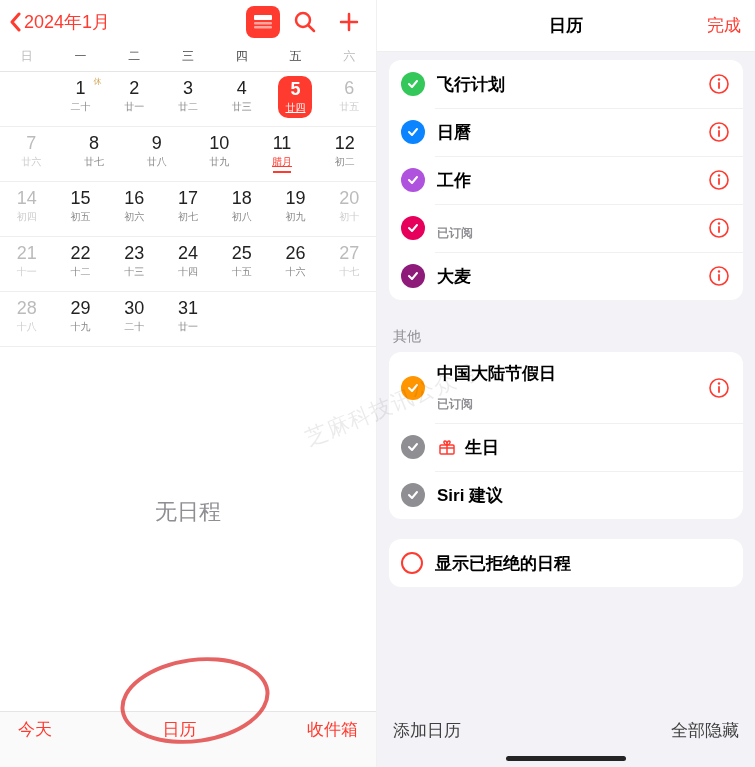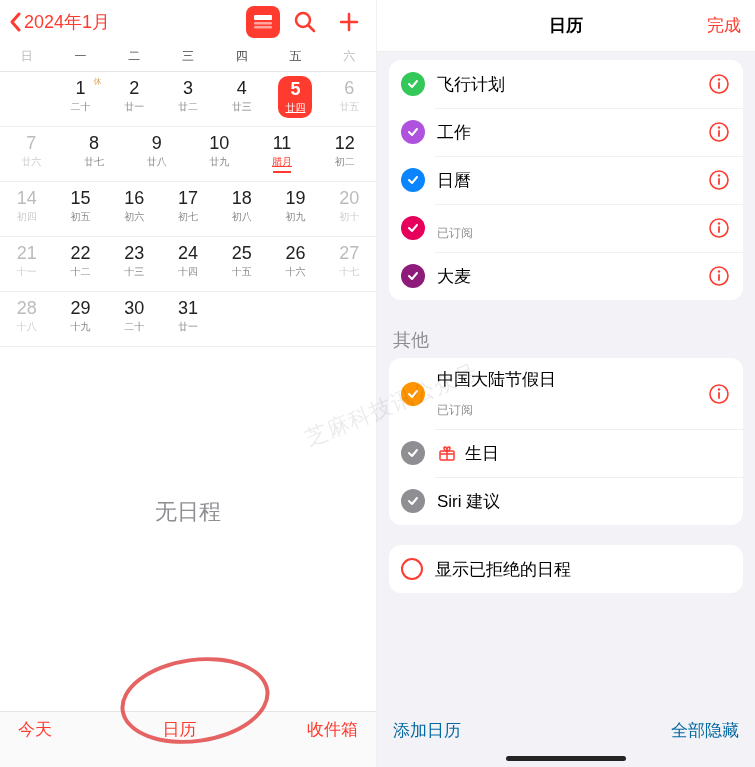--- a/index.html
+++ b/index.html
@@ -42,34 +42,34 @@
 
   .circle-annot { position: absolute; bottom: 24px; left: 120px; width: 150px; height: 85px; border: 4px solid #e04848; border-radius: 50%; transform: rotate(-8deg); pointer-events: none; opacity: 0.85; }
 
   
   .r-header { height: 52px; background: #fff; display: flex; align-items: center; justify-content: center; position: relative; border-bottom: 1px solid #eee; }
   .r-title { font-size: 17px; font-weight: 600; }
   .r-done { position: absolute; right: 14px; color: #ff3b30; font-size: 17px; font-weight: 500; }
 
   .r-scroll { flex: 1; overflow: auto; padding: 8px 12px 90px; }
   .card { background: #fff; border-radius: 12px; overflow: hidden; margin-bottom: 20px; }
-  .sect-label { font-size: 18px; color: #8e8e93; padding: 8px 4px 6px; }
-  .item { display: flex; align-items: center; padding: 10px 12px; min-height: 48px; position: relative; }
+  .sect-label { font-size: 14px; color: #8e8e93; padding: 8px 4px 6px; }
+  .item { display: flex; align-items: center; padding: 10px 12px; min-height: 48px; position: relative; font-weight: bold; }
   .item + .item::before { content: ""; position: absolute; left: 46px; right: 0; top: 0; height: 1px; background: #efeff4; }
   .chk { width: 24px; height: 24px; border-radius: 50%; display: inline-flex; align-items: center; justify-content: center; margin-right: 12px; flex-shrink: 0; }
   .chk svg { display: block; }
   .item-body { flex: 1; display: flex; flex-direction: column; justify-content: center; }
   .item-title { font-size: 17px; color: #000; }
   .item-sub { font-size: 12px; color: #8e8e93; margin-top: 11px; }
   .info { color: #ff3b30; width: 24px; height: 24px; display: inline-flex; align-items: center; justify-content: center; flex-shrink: 0; }
   .gift { color: #ff3b30; width: 20px; height: 20px; margin-right: 8px; display: inline-flex; align-items: center; justify-content: center; }
   .radio-empty { width: 22px; height: 22px; border: 2px solid #ff3b30; border-radius: 50%; margin-right: 12px; flex-shrink: 0; }
 
   .r-toolbar { position: absolute; bottom: 0; left: 0; right: 0; height: 64px; display: flex; align-items: center; justify-content: space-between; padding: 0 16px 10px; background: #f2f2f7; }
-  .r-toolbar .tb { color: #0369a1; font-size: 17px; }
+  .r-toolbar .tb { color: #404040; font-size: 17px; }
   .home-ind { position: absolute; bottom: 6px; left: 50%; transform: translateX(-50%); width: 120px; height: 5px; background: #000; border-radius: 3px; opacity: 0.85; }
 
   .watermark { position: absolute; color: rgba(0,0,0,0.08); font-size: 22px; top: 390px; left: 300px; transform: rotate(-22deg); pointer-events: none; white-space: nowrap; letter-spacing: 1px; }
 </style>
 </head>
 <body>
 
 <div class="wrap">
 
   <div class="pane-left">
@@ -291,44 +291,44 @@
             </div>
             <span class="info">
               <svg width="22" height="22" viewBox="0 0 22 22">
                 <circle cx="11" cy="11" r="9" fill="none" stroke="#ff3b30" stroke-width="1.6"></circle>
                 <circle cx="11" cy="6.5" r="1.2" fill="#ff3b30"></circle>
                 <rect x="10.1" y="9" width="1.8" height="7" rx="0.9" fill="#ff3b30"></rect>
               </svg>
             </span>
           </div>
           <div class="item">
+            <span class="chk" style="background:#0a84ff">
+              <svg width="14" height="14" viewBox="0 0 14 14">
+                <path d="M3 7 L6 10 L11 4" fill="none" stroke="#fff" stroke-width="2" stroke-linecap="round" stroke-linejoin="round"></path>
+              </svg>
+            </span>
+            <div class="item-body">
+              <span class="item-title">日曆</span>
+            </div>
+            <span class="info">
+              <svg width="22" height="22" viewBox="0 0 22 22">
+                <circle cx="11" cy="11" r="9" fill="none" stroke="#ff3b30" stroke-width="1.6"></circle>
+                <circle cx="11" cy="6.5" r="1.2" fill="#ff3b30"></circle>
+                <rect x="10.1" y="9" width="1.8" height="7" rx="0.9" fill="#ff3b30"></rect>
+              </svg>
+            </span>
+          </div>
+          <div class="item">
             <span class="chk" style="background:#af52de">
               <svg width="14" height="14" viewBox="0 0 14 14">
                 <path d="M3 7 L6 10 L11 4" fill="none" stroke="#fff" stroke-width="2" stroke-linecap="round" stroke-linejoin="round"></path>
               </svg>
             </span>
             <div class="item-body">
               <span class="item-title">工作</span>
-            </div>
-            <span class="info">
-              <svg width="22" height="22" viewBox="0 0 22 22">
-                <circle cx="11" cy="11" r="9" fill="none" stroke="#ff3b30" stroke-width="1.6"></circle>
-                <circle cx="11" cy="6.5" r="1.2" fill="#ff3b30"></circle>
-                <rect x="10.1" y="9" width="1.8" height="7" rx="0.9" fill="#ff3b30"></rect>
-              </svg>
-            </span>
-          </div>
-          <div class="item">
-            <span class="chk" style="background:#0a84ff">
-              <svg width="14" height="14" viewBox="0 0 14 14">
-                <path d="M3 7 L6 10 L11 4" fill="none" stroke="#fff" stroke-width="2" stroke-linecap="round" stroke-linejoin="round"></path>
-              </svg>
-            </span>
-            <div class="item-body">
-              <span class="item-title">日曆</span>
             </div>
             <span class="info">
               <svg width="22" height="22" viewBox="0 0 22 22">
                 <circle cx="11" cy="11" r="9" fill="none" stroke="#ff3b30" stroke-width="1.6"></circle>
                 <circle cx="11" cy="6.5" r="1.2" fill="#ff3b30"></circle>
                 <rect x="10.1" y="9" width="1.8" height="7" rx="0.9" fill="#ff3b30"></rect>
               </svg>
             </span>
           </div>
           <div class="item">

